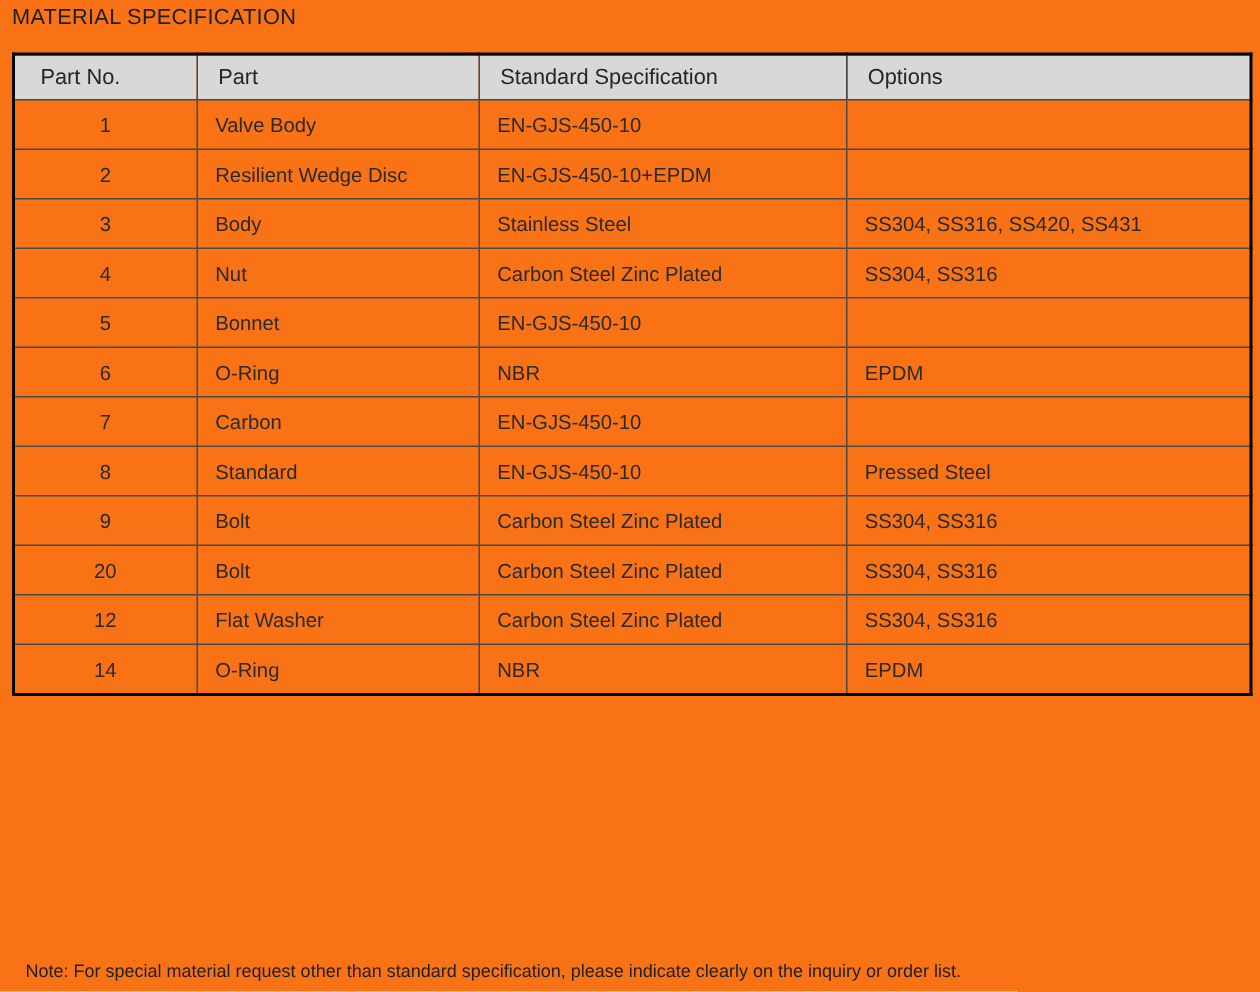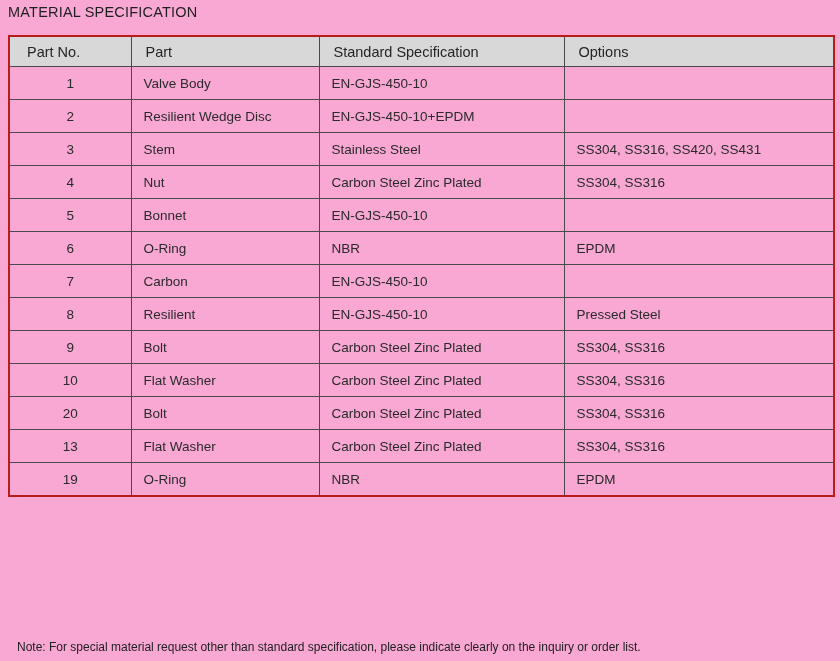--- a/index.html
+++ b/index.html
@@ -9,40 +9,40 @@
     width: 840px;
     height: 661px;
     overflow: hidden;
     font-family: "Liberation Sans", sans-serif;
     color: #262626;
   }
   .page {
     position: relative;
     width: 840px;
     height: 661px;
-    background: #f9a8d4;
+    background: #f97316;
   }
   .title {
     position: absolute;
     left: 8px;
     top: 4px;
     font-size: 14.5px;
     font-weight: 400;
     letter-spacing: 0.2px;
     color: #1f1f1f;
     white-space: nowrap;
   }
   table.spec {
     position: absolute;
     left: 8px;
     top: 35px;
     width: 825px;
     border-collapse: collapse;
     table-layout: fixed;
-    border: 2px solid #b91c1c;
+    border: 2px solid #000000;
   }
   table.spec col.c0 { width: 122px; }
   table.spec col.c1 { width: 188px; }
   table.spec col.c2 { width: 245px; }
   table.spec col.c3 { width: 270px; }
   table.spec th {
     background: #d8d8d8;
     height: 29px;
     font-size: 14.5px;
     font-weight: 400;
@@ -108,21 +108,21 @@
           <td></td>
         </tr>
         <tr>
           <td class="center">2</td>
           <td>Resilient Wedge Disc</td>
           <td>EN-GJS-450-10+EPDM</td>
           <td></td>
         </tr>
         <tr>
           <td class="center">3</td>
-          <td>Stem</td>
+          <td>Body</td>
           <td>Stainless Steel</td>
           <td>SS304, SS316, SS420, SS431</td>
         </tr>
         <tr>
           <td class="center">4</td>
           <td>Nut</td>
           <td>Carbon Steel Zinc Plated</td>
           <td>SS304, SS316</td>
         </tr>
         <tr>
@@ -138,50 +138,44 @@
           <td>EPDM</td>
         </tr>
         <tr>
           <td class="center">7</td>
           <td>Carbon</td>
           <td>EN-GJS-450-10</td>
           <td></td>
         </tr>
         <tr>
           <td class="center">8</td>
-          <td>Resilient</td>
+          <td>Standard</td>
           <td>EN-GJS-450-10</td>
           <td>Pressed Steel</td>
         </tr>
         <tr>
           <td class="center">9</td>
           <td>Bolt</td>
           <td>Carbon Steel Zinc Plated</td>
           <td>SS304, SS316</td>
         </tr>
         <tr>
-          <td class="center">10</td>
-          <td>Flat Washer</td>
-          <td>Carbon Steel Zinc Plated</td>
-          <td>SS304, SS316</td>
-        </tr>
-        <tr>
           <td class="center">20</td>
           <td>Bolt</td>
           <td>Carbon Steel Zinc Plated</td>
           <td>SS304, SS316</td>
         </tr>
         <tr>
-          <td class="center">13</td>
+          <td class="center">12</td>
           <td>Flat Washer</td>
           <td>Carbon Steel Zinc Plated</td>
           <td>SS304, SS316</td>
         </tr>
         <tr>
-          <td class="center">19</td>
+          <td class="center">14</td>
           <td>O-Ring</td>
           <td>NBR</td>
           <td>EPDM</td>
         </tr>
       </tbody>
   </table>
 
   <div class="note">Note: For special material request other than standard specification, please indicate clearly on the inquiry or order list.</div>
 
 </div>

